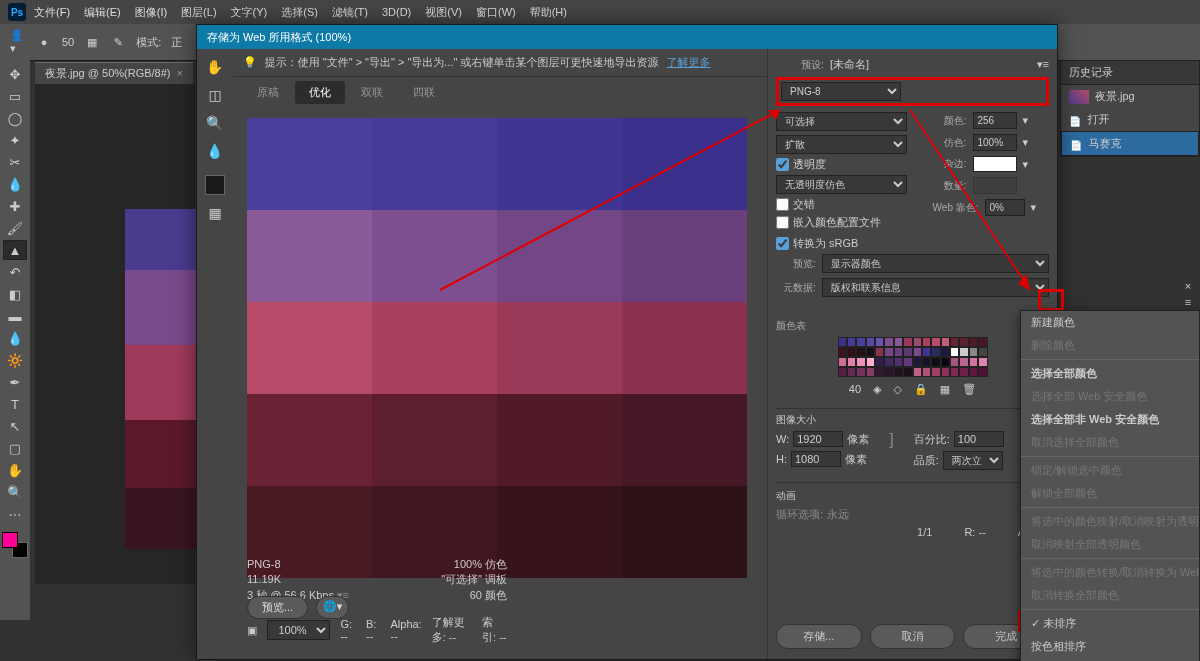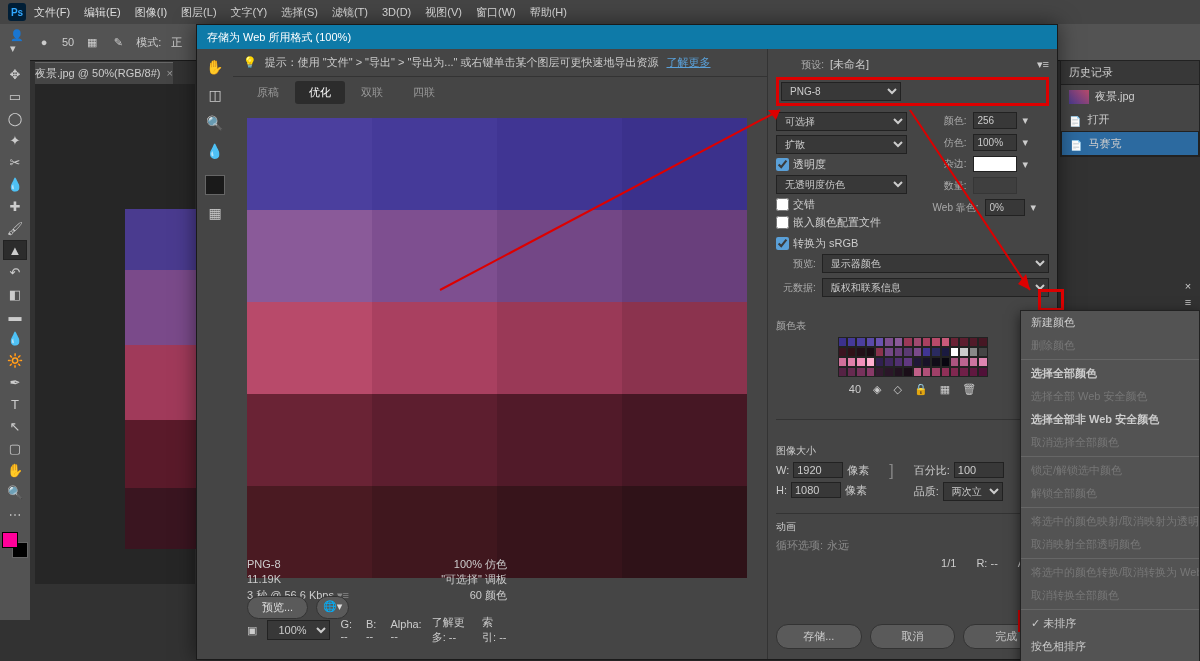--- a/index.html
+++ b/index.html
@@ -3,21 +3,21 @@
 <meta charset="utf-8">
 <style>
 *{box-sizing:border-box;margin:0;padding:0;font-family:"Microsoft YaHei",Arial,sans-serif;font-size:11px;color:#ccc}
 body{background:#323232;width:1200px;height:661px;overflow:hidden;position:relative}
 .menubar{background:#454545;height:24px;display:flex;align-items:center;padding:0 8px;gap:2px}
 .menubar .ps{background:#001e36;color:#31a8ff;width:18px;height:18px;display:flex;align-items:center;justify-content:center;font-weight:bold;border-radius:3px;font-size:10px}
 .menubar span{padding:2px 6px;cursor:pointer;color:#ddd}
 .optbar{background:#535353;height:36px;display:flex;align-items:center;padding:0 10px;gap:10px}
 .optbar .ico{width:16px;height:16px;display:inline-flex;align-items:center;justify-content:center;color:#ccc}
 .doctab{background:#323232;border-top:1px solid #1a1a1a;height:24px;display:flex;align-items:center;padding-left:35px}
-.doctab .tab{background:#454545;padding:3px 0;border-top:1px solid #666;display:flex;align-items:center;gap:6px}
+.doctab .tab{background:#454545;padding:3px 10px;border-top:1px solid #666;display:flex;align-items:center;gap:6px}
 .doctab .x{color:#999;cursor:pointer}
 .toolbox{position:absolute;left:0;top:60px;width:30px;background:#535353;display:flex;flex-direction:column;align-items:center;padding-top:4px;gap:2px;height:560px}
 .toolbox .t{width:24px;height:20px;display:flex;align-items:center;justify-content:center;cursor:pointer;color:#ccc;font-size:13px}
 .toolbox .t.sel{background:#2c2c2c}
 .colorswatch{width:26px;height:26px;position:relative;margin-top:6px}
 .colorswatch .fg{position:absolute;width:16px;height:16px;background:#ff0099;border:1px solid #000;left:0;top:0}
 .colorswatch .bg{position:absolute;width:16px;height:16px;background:#000;border:1px solid #666;right:0;bottom:0}
 .canvaswrap{position:absolute;left:35px;top:84px;width:160px;height:500px;background:#262626}
 .thumbimg{margin-left:90px;margin-top:125px;width:75px;height:340px;background:linear-gradient(180deg,#4a3b8f 0%,#4a3b8f 18%,#7a4a8a 18%,#7a4a8a 40%,#a03a5a 40%,#a03a5a 62%,#5a1a2a 62%,#5a1a2a 82%,#3a1520 82%,#3a1520 100%)}
 .dialog{position:absolute;left:196px;top:24px;width:862px;height:636px;background:#454545;border:1px solid #1a1a1a;box-shadow:0 0 20px rgba(0,0,0,.5)}
@@ -50,21 +50,21 @@
 select.drop,input.inp{background:#383838;border:1px solid #222;color:#ccc;padding:2px 4px;width:100%;font-size:10px}
 .optsrow{display:flex;gap:12px}
 .optsrow .col{flex:1}
 .chk{display:flex;align-items:center;gap:4px;margin:3px 0;font-size:10px}
 .chk input{accent-color:#5aa0d8}
 .ctable{margin-top:22px}
 .ctable .hdr{font-size:10px;color:#aaa;margin-bottom:4px}
 .ctablegrid{width:150px;height:40px;margin:0 auto;display:grid;grid-template-columns:repeat(16,1fr);grid-template-rows:repeat(4,1fr)}
 .ctablegrid div{border:1px solid #222}
 .ctablectl{display:flex;justify-content:center;gap:12px;margin-top:6px;color:#888;font-size:11px}
-.sizesec{margin-top:23px;border-top:1px solid #333;padding-top:24px}
+.sizesec{margin-top:12px;border-top:1px solid #333;padding-top:4px}
 .sizefield{display:flex;align-items:center;gap:4px;margin-bottom:4px;font-size:10px}
 .sizefield input{width:50px;background:#383838;border:1px solid #222;color:#ccc;padding:1px 3px}
 .animsec{margin-top:8px;border-top:1px solid #333;padding-top:6px}
 .footbtns{position:absolute;bottom:10px;left:8px;right:8px;display:flex;justify-content:space-between;gap:8px}
 .footbtns .btn2{flex:1;text-align:center;background:#5a5a5a;border:1px solid #333;border-radius:12px;padding:4px 8px;cursor:pointer}
 .historypanel{position:absolute;right:0;top:60px;width:140px;background:#454545;border:1px solid #222}
 .historypanel .hdr{background:#383838;padding:4px 8px;font-size:11px;border-bottom:1px solid #222}
 .historypanel .item{padding:4px 8px;display:flex;align-items:flex-end;gap:6px;font-size:10px}
 .historypanel .item.sel{background:#2c6aa0}
 .ctxmenu{position:absolute;right:0;top:310px;width:180px;background:#535353;border:1px solid #222;box-shadow:0 4px 12px rgba(0,0,0,.6);z-index:100}
@@ -400,21 +400,21 @@
           </div>
         </div>
       </div>
 
       <div class="animsec">
         <div style="font-size:10px;margin-bottom:4px">动画</div>
         <div class="sizefield" style="opacity:.5">
             <span>循环选项:</span>
             <span>永远</span>
           </div>
-        <div style="display:flex;gap:20px;color:#888;font-size:10px;justify-content:flex-end">
+        <div style="display:flex;gap:32px;color:#888;font-size:10px;justify-content:flex-end">
           <span>1/1</span>
           <span>R: --</span>
           <span>Alpha:</span>
         </div>
       </div>
 
       <div class="footbtns">
         <div class="btn2">存储...</div>
         <div class="btn2">取消</div>
         <div class="btn2">完成</div>

